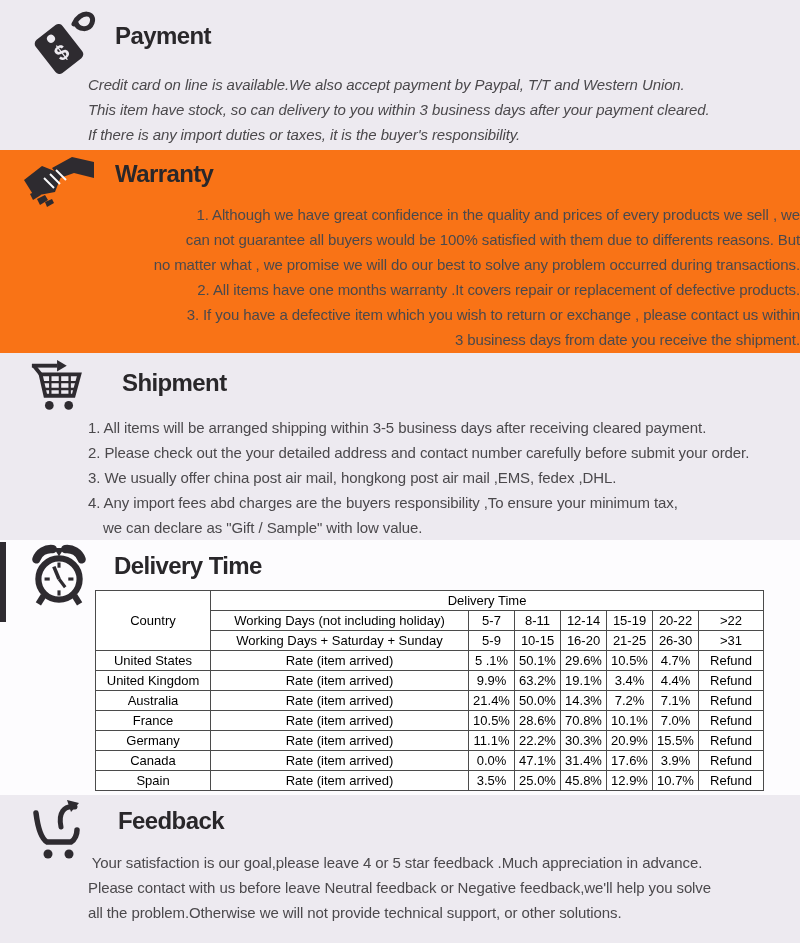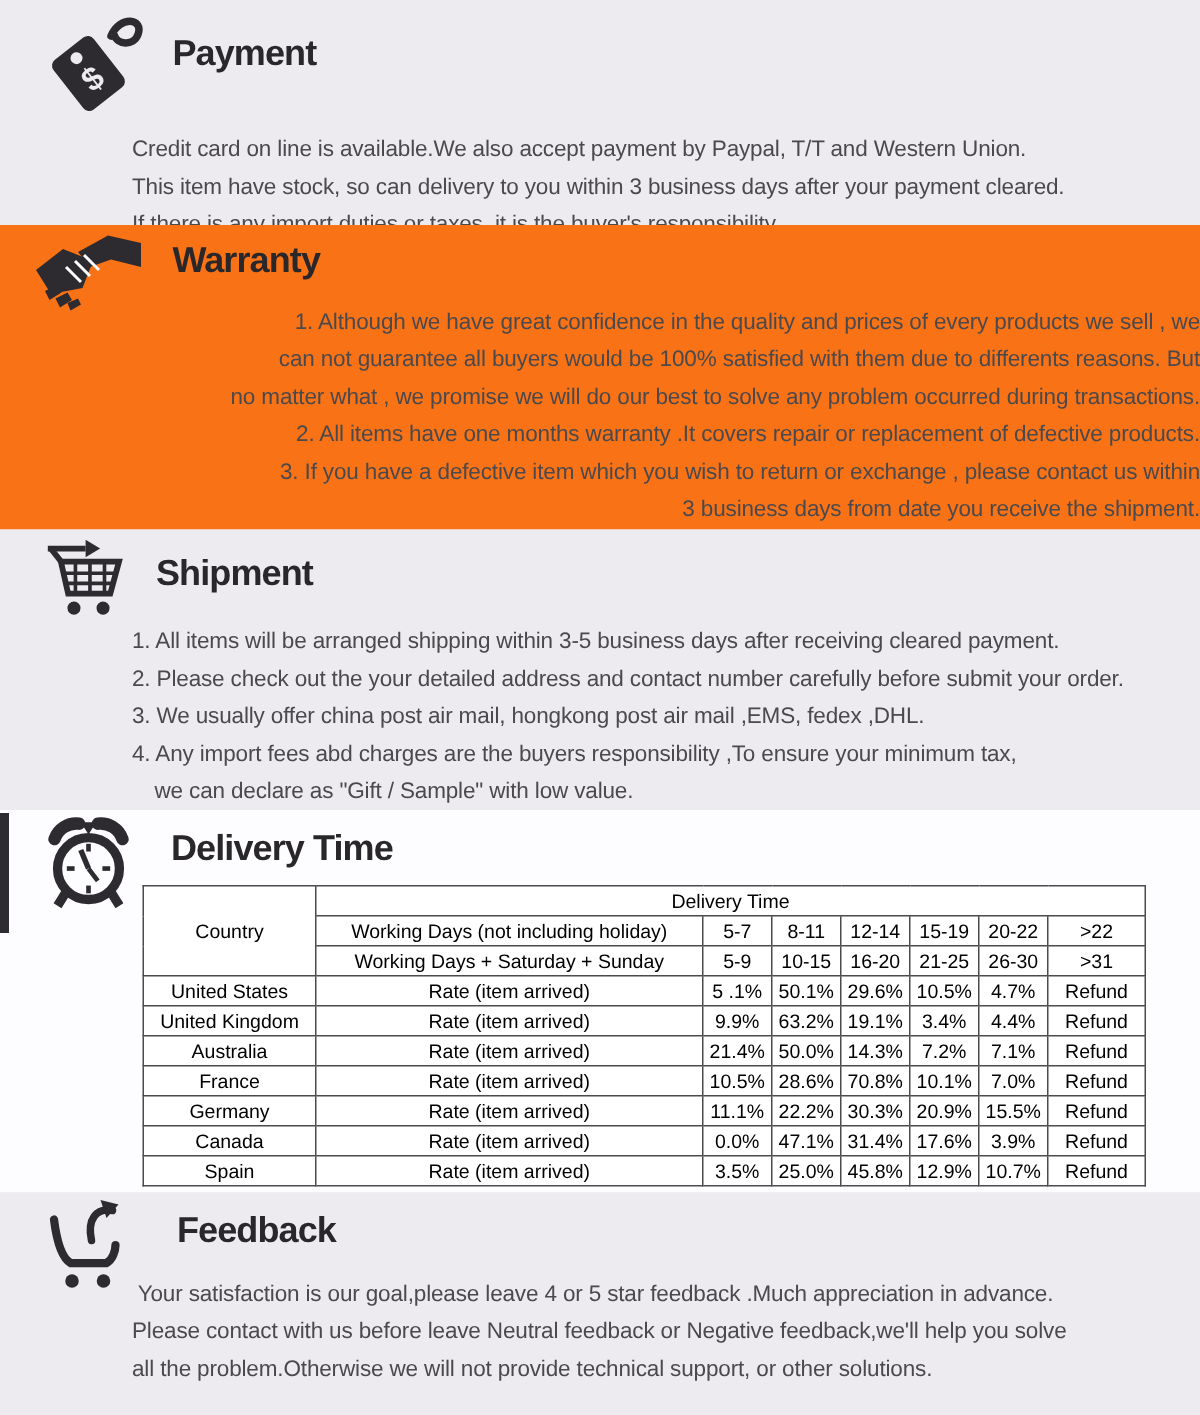--- a/index.html
+++ b/index.html
@@ -10,26 +10,26 @@
   .sec.lt{background:#f97316;}
   #sec-delivery{background:#fdfcfe;}
   .icon{position:absolute;display:block;}
   h2.title{position:absolute;margin:0;font-size:24px;font-weight:700;color:#29272a;letter-spacing:-0.6px;}
   .body{position:absolute;left:88px;right:0;}
   .tline{white-space:pre;font-size:15px;line-height:25px;color:#4b494c;letter-spacing:-0.1px;}
   .tline.cont{padding-left:15px;}
   
   #payment-icon{left:24px;top:6px;}
   #payment-title{left:115px;top:22px;}
-  #payment-body{top:87px;}
+  #payment-body{top:72px;font-style:italic;}
   #warranty-icon{left:22px;top:6px;}
   #warranty-title{left:115px;top:10px;}
   #warranty-list{top:52px;text-align:right;}
   #shipment-icon{left:28px;top:5px;}
-  #shipment-title{left:104px;top:16px;text-align:center;}
+  #shipment-title{left:122px;top:16px;text-align:center;}
   #shipment-list{top:62px;}
   #delivery-icon{left:26px;top:3px;}
   #delivery-title{left:114px;top:12px;}
   #left-sliver{position:absolute;left:0;top:2px;width:6px;height:80px;background:#2f2c31;}
   #delivery-table{position:absolute;left:95px;top:50px;border-collapse:collapse;table-layout:fixed;background:#ffffff;}
   #delivery-table th,#delivery-table td{border:1px solid #4b4b4b;font-size:13px;font-weight:400;
     text-align:center;vertical-align:middle;height:19px;padding:0 2px;color:#000;
     white-space:nowrap;overflow:hidden;}
   #feedback-icon{left:30px;top:4px;}
   #feedback-title{left:118px;top:12px;}

